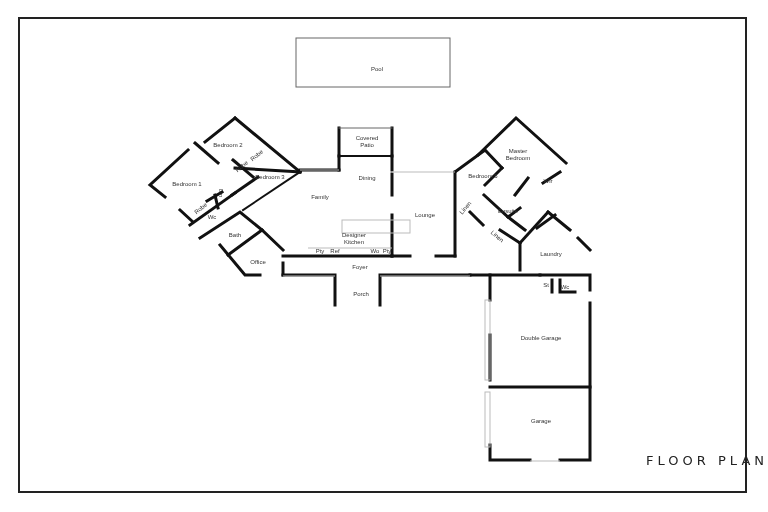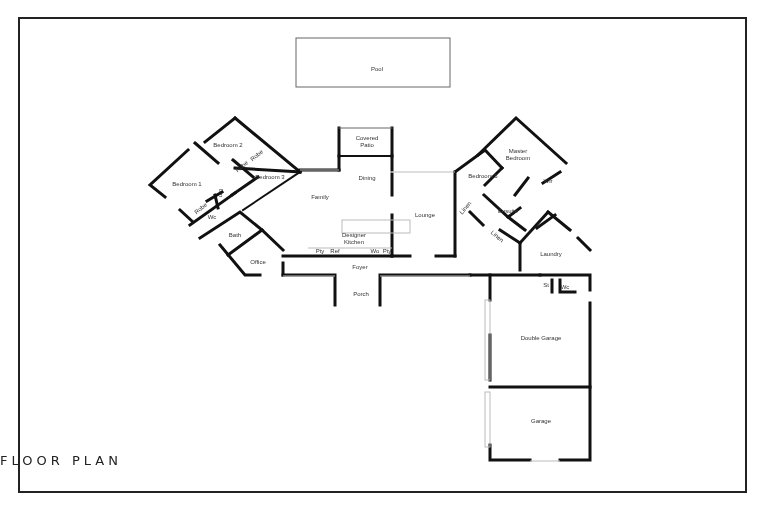--- a/index.html
+++ b/index.html
@@ -1,20 +1,20 @@
 <!DOCTYPE html>
 <html><head>
 <meta charset="utf-8">
 <style>
   html,body{margin:0;padding:0;background:#fff;}
   body{width:768px;height:512px;position:relative;overflow:hidden;font-family:"Liberation Sans",sans-serif;}
   #frame{position:absolute;left:18px;top:17px;width:729px;height:476px;border:2px solid #222;box-sizing:border-box;}
   svg{position:absolute;left:0;top:0;}
   .lbl{font-family:"Liberation Sans",sans-serif;font-size:6px;fill:#333;text-anchor:middle;}
-  .title{position:absolute;left:0;width:768px;top:453px;text-align:left;font-family:"DejaVu Sans",sans-serif;font-size:13px;letter-spacing:4px;color:#222;}
+  .title{position:absolute;left:0;width:768px;top:453px;text-align:right;font-family:"DejaVu Sans",sans-serif;font-size:13px;letter-spacing:4px;color:#222;}
 </style>
 </head>
 <body>
 
 <div id="frame"></div>
 
 <svg width="768" height="512" viewBox="0 0 768 512">
 
   <rect x="296" y="38" width="154" height="49" fill="none" stroke="#666" stroke-width="1"></rect>
 

